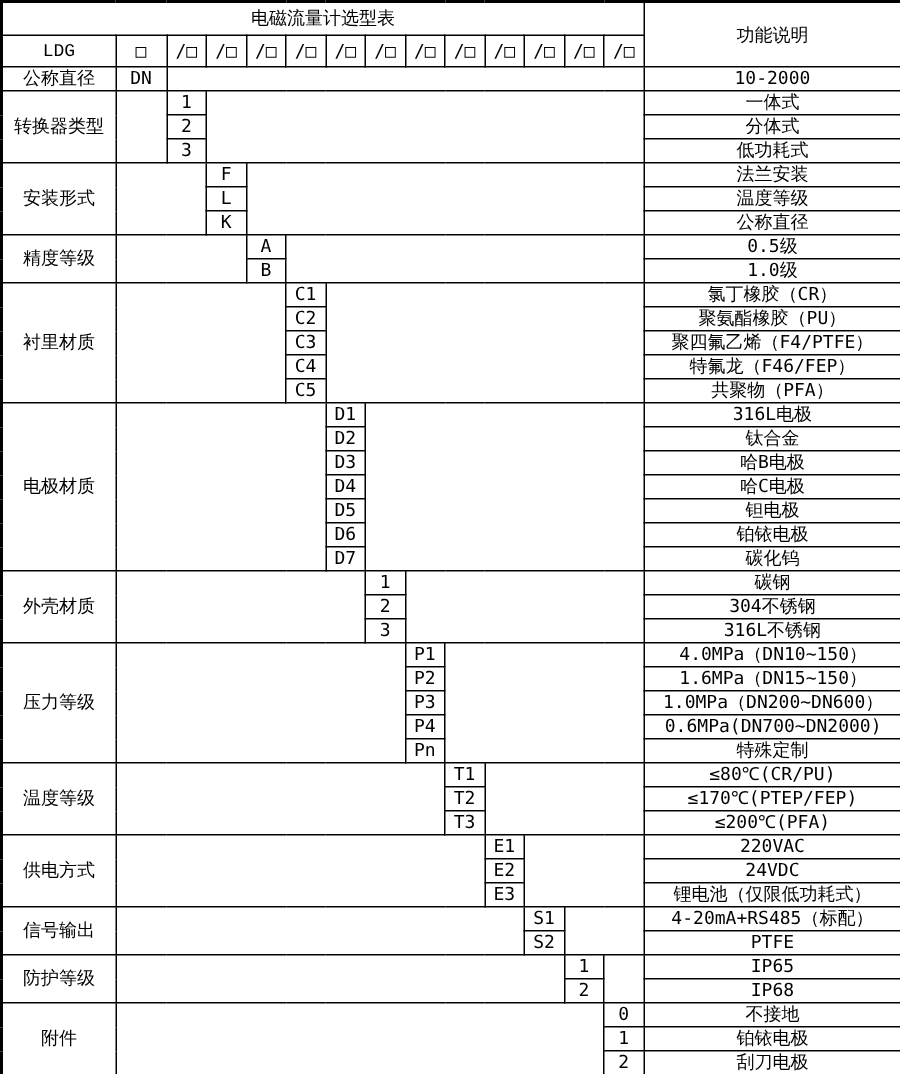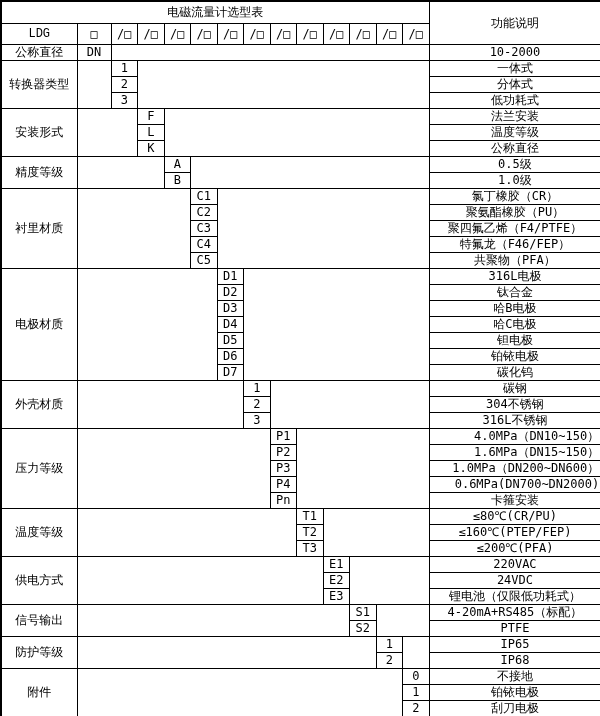--- a/index.html
+++ b/index.html
@@ -22,21 +22,21 @@
     overflow:hidden;
     white-space:nowrap;
   }
   td.title{font-size:14px;height:21px;}
   td.rhead{font-size:14px;}
   td.lbl{font-size:13px;}
   td.prefix{text-align:left;padding-left:8px;font-size:13px;height:20px;font-family:Liberation Mono, monospace;}
   td.box,td.slot{font-size:12px;padding:0;}
   td.code{font-size:12px;}
   td.desc{font-size:12px;margin-left:32px;}
-  td.desc.left{text-align:right;padding-left:2px;}
+  td.desc.left{text-align:center;padding-left:2px;}
   tr.r{height:16px;}
 </style>
 </head>
 <body>
 
 <div class="wrap">
 <table class="sel">
   <colgroup>
     <col style="width:76px">
         <col style="width:34px">
@@ -215,33 +215,33 @@
   <tr class="r">
     <td class="code">P3</td>
     <td class="desc left">1.0MPa（DN200~DN600）</td>
   </tr>
   <tr class="r">
     <td class="code">P4</td>
     <td class="desc left">0.6MPa(DN700~DN2000)</td>
   </tr>
   <tr class="r">
     <td class="code">Pn</td>
-    <td class="desc">卡箍安装</td>
+    <td class="desc">特殊定制</td>
   </tr>
 
   <tr class="r">
     <td class="lbl" rowspan="3">温度等级</td>
     <td class="sp" rowspan="3" colspan="8"></td>
     <td class="code">T1</td>
     <td class="sp" rowspan="3" colspan="4"></td>
     <td class="desc">≤80℃(CR/PU)</td>
   </tr>
   <tr class="r">
     <td class="code">T2</td>
-    <td class="desc">≤160℃(PTEP/FEP)</td>
+    <td class="desc">≤170℃(PTEP/FEP)</td>
   </tr>
   <tr class="r">
     <td class="code">T3</td>
     <td class="desc">≤200℃(PFA)</td>
   </tr>
 
   <tr class="r">
     <td class="lbl" rowspan="3">供电方式</td>
     <td class="sp" rowspan="3" colspan="9"></td>
     <td class="code">E1</td>

